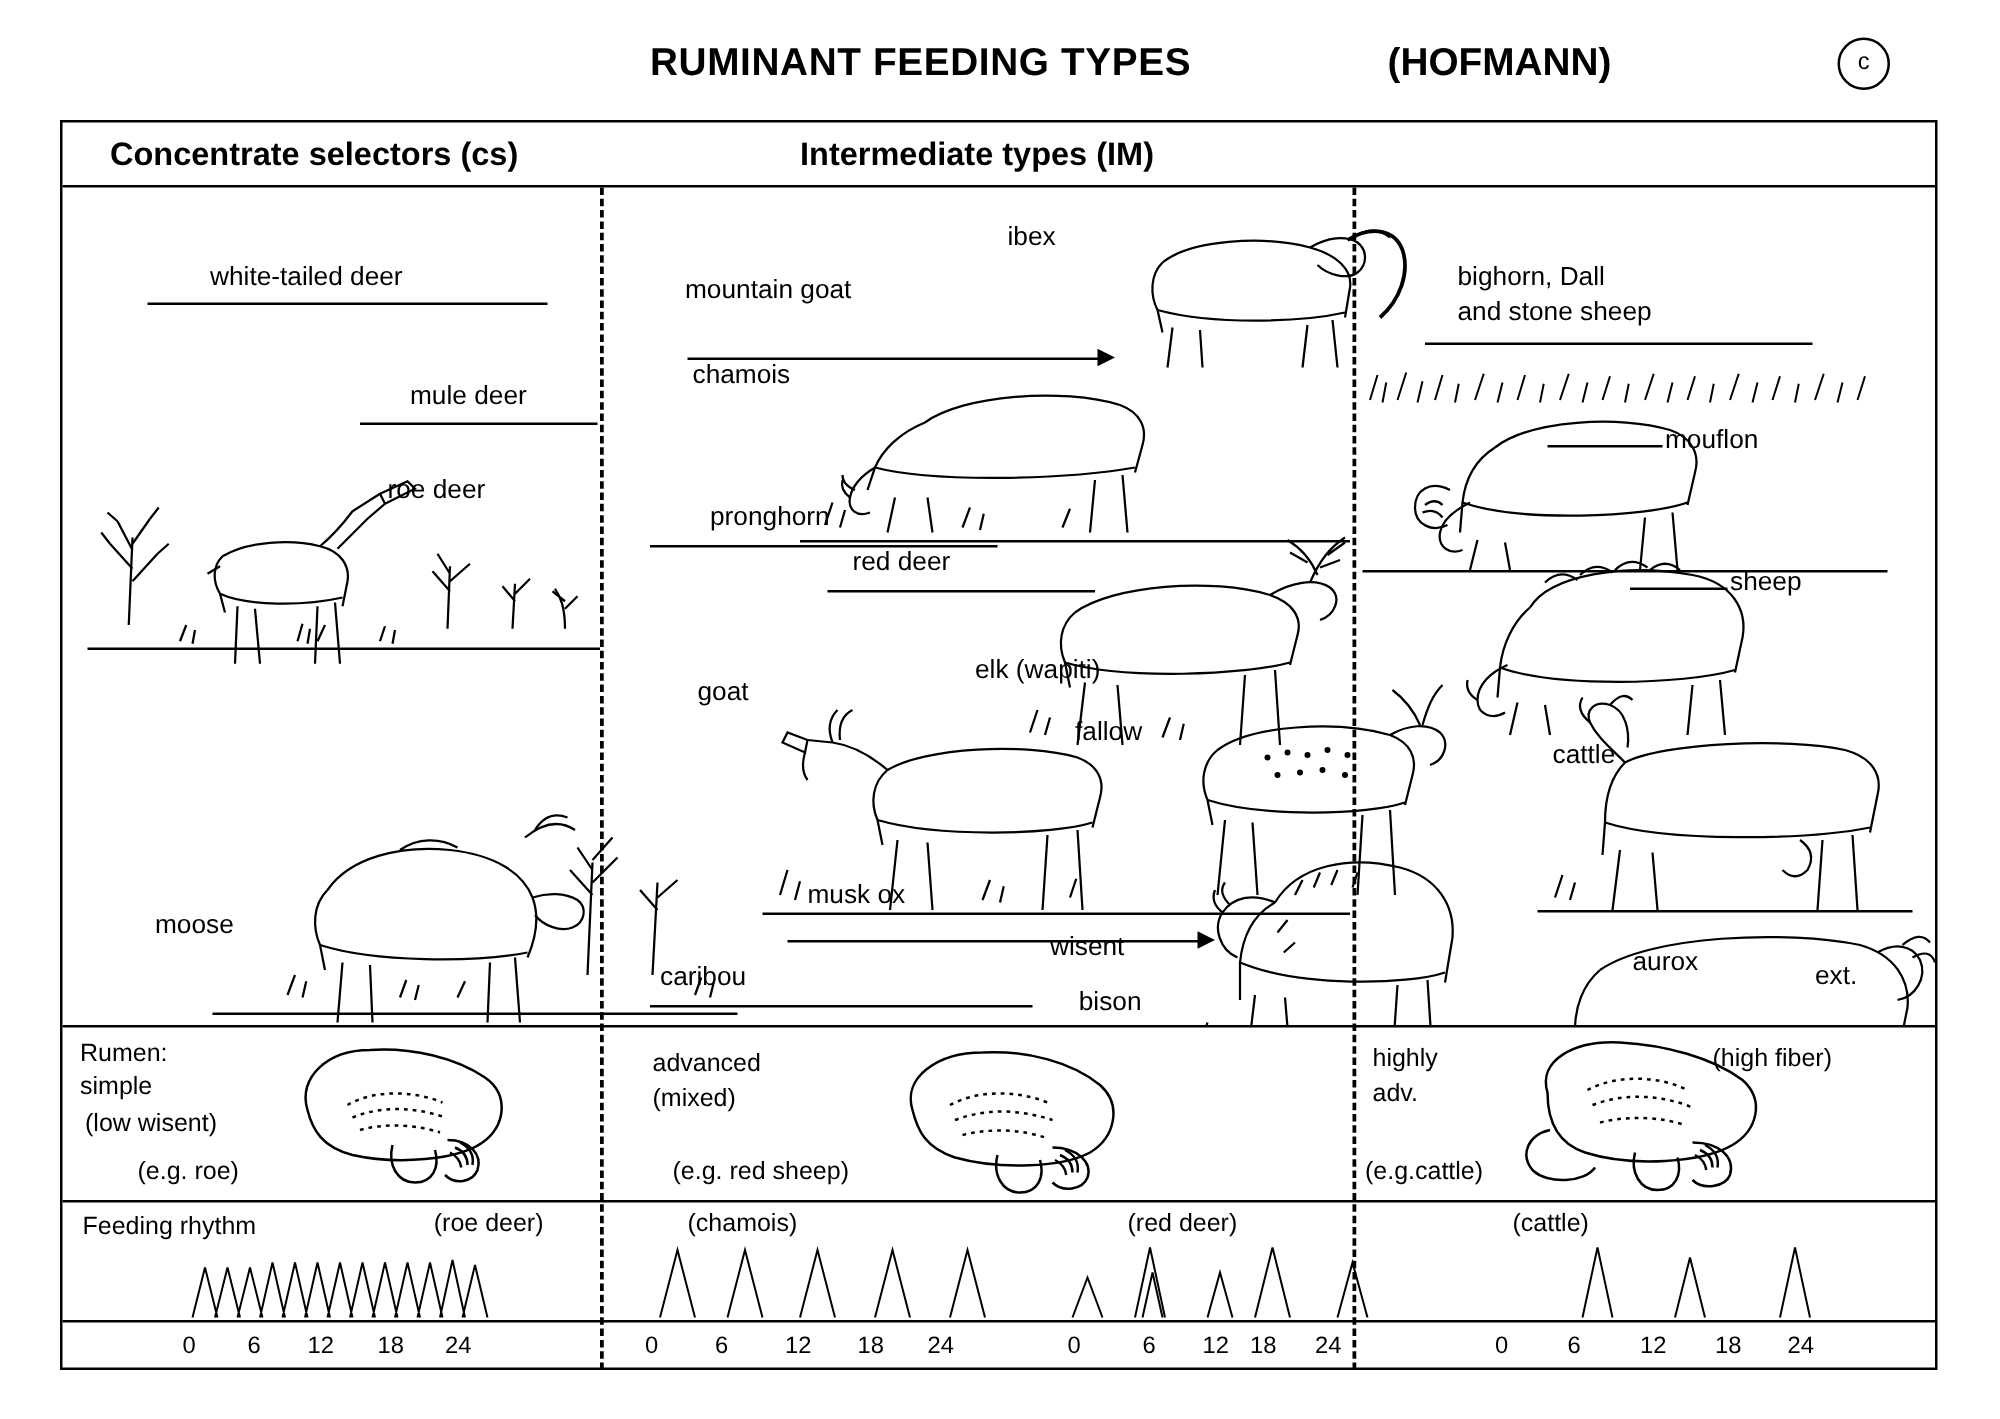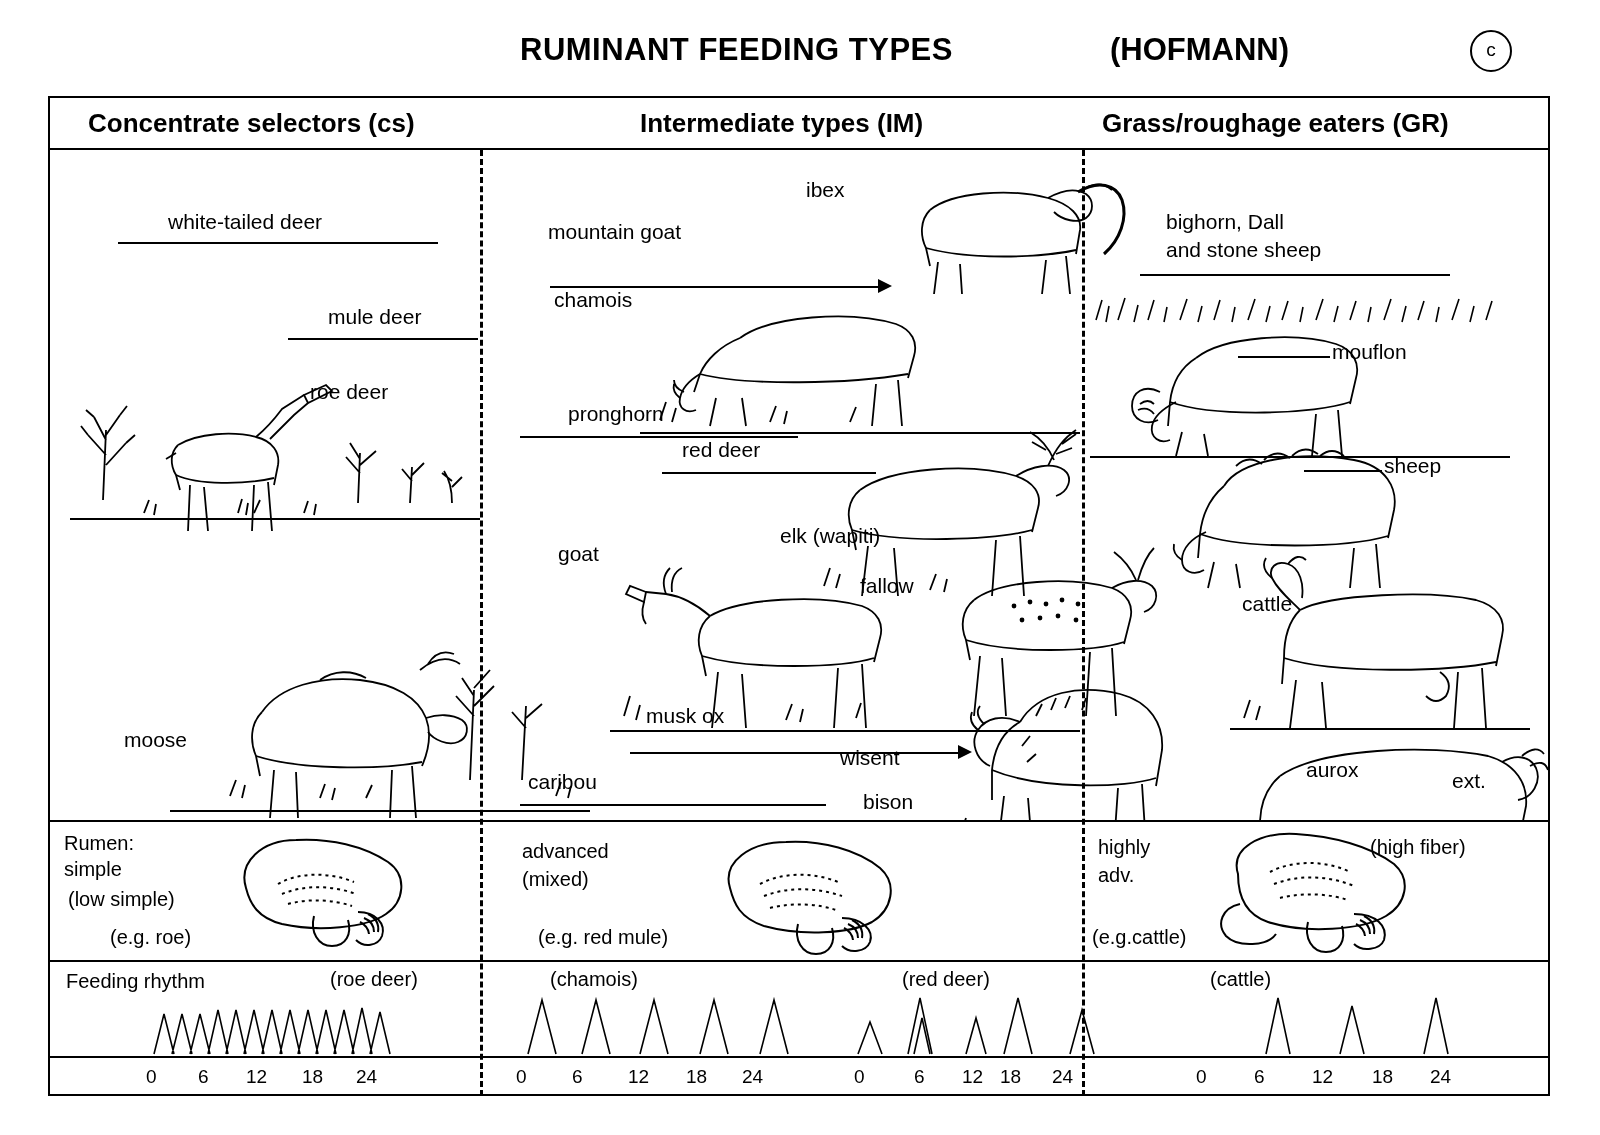--- a/index.html
+++ b/index.html
@@ -56,21 +56,20 @@
 
 <div id="main-title">RUMINANT FEEDING TYPES</div>
 <div id="author">(HOFMANN)</div>
 <div id="copyright">c</div>
 
 <div id="frame">
 
   <div id="header-band">
     <div class="col-head" id="head-cs">Concentrate selectors (cs)</div>
     <div class="col-head" id="head-im">Intermediate types (IM)</div>
-    <div class="col-head" id="head-gr">Grass/roughage eaters (GR)</div>
   </div>
 
   <div id="body-band">
 
     <div class="lbl" style="left:118px;top:60px;">white-tailed deer</div>
     <div class="rule" style="left:68px;top:92px;width:320px;"></div>
 
     <div class="lbl" style="left:278px;top:155px;">mule deer</div>
     <div class="rule" style="left:238px;top:188px;width:190px;"></div>
 
@@ -329,26 +328,26 @@
         <path d="M44 138 L38 178 M70 140 L74 178 M250 130 L246 178 M276 126 L280 178"></path>
         <path d="M14 170 l6 -16 M26 172 l4 -13 M160 174 l6 -15"></path>
       </g>
     </svg>
 
   </div>
 
   <div id="rumen-band">
     <div class="rlbl" style="left:14px;top:10px;">Rumen:</div>
     <div class="rlbl" style="left:14px;top:36px;">simple</div>
-    <div class="rlbl" style="left:18px;top:66px;">(low simple)</div>
+    <div class="rlbl" style="left:18px;top:66px;">(low wisent)</div>
     <div class="rlbl" style="left:60px;top:104px;">(e.g. roe)</div>
 
     <div class="rlbl" style="left:472px;top:18px;">advanced</div>
     <div class="rlbl" style="left:472px;top:46px;">(mixed)</div>
-    <div class="rlbl" style="left:488px;top:104px;">(e.g. red mule)</div>
+    <div class="rlbl" style="left:488px;top:104px;">(e.g. red sheep)</div>
 
     <div class="rlbl" style="left:1048px;top:14px;">highly</div>
     <div class="rlbl" style="left:1048px;top:42px;">adv.</div>
     <div class="rlbl" style="left:1320px;top:14px;">(high fiber)</div>
     <div class="rlbl" style="left:1042px;top:104px;">(e.g.cattle)</div>
 
     <svg class="sketch" style="left:168px;top:10px;" width="200" height="122" viewBox="0 0 200 122">
       <g fill="none" stroke="#000" stroke-width="2">
         <path d="M28 56 C20 30 44 8 78 8 C112 6 146 14 170 30 C190 44 186 70 168 82 C148 96 100 100 64 92 C40 86 32 72 28 56 Z"></path>
         <path d="M96 84 C92 100 100 114 114 114 C128 114 134 102 130 88"></path>
@@ -381,21 +380,21 @@
         <path d="M152 90 q10 4 10 14 M156 86 q12 6 10 18 M148 94 q8 4 9 12"></path>
       </g>
       <g fill="none" stroke="#000" stroke-width="2" stroke-dasharray="3 4">
         <path d="M62 42 C84 30 118 30 142 42 M66 54 C92 44 122 46 146 56 M72 68 C96 62 122 64 140 70"></path>
       </g>
     </svg>
   </div>
 
   <div id="rhythm-band">
     <div class="rh-lbl" style="left:16px;top:8px;">Feeding rhythm</div>
-    <div class="rh-lbl" style="left:280px;top:6px;">(roe deer)</div>
+    <div class="rh-lbl" style="left:297px;top:6px;">(roe deer)</div>
     <div class="rh-lbl" style="left:500px;top:6px;">(chamois)</div>
     <div class="rh-lbl" style="left:852px;top:6px;">(red deer)</div>
     <div class="rh-lbl" style="left:1160px;top:6px;">(cattle)</div>
 
     <svg class="sketch" style="left:100px;top:36px;" width="300" height="58" viewBox="0 0 300 58">
       <g fill="none" stroke="#000" stroke-width="1.6">
         <path d="M4 56 L14 16 L24 56 M22 56 L32 16 L42 56 M40 56 L50 16 L60 56 M58 56 L68 12 L78 56
                  M76 56 L86 12 L96 56 M94 56 L104 12 L114 56 M112 56 L122 12 L132 56 M130 56 L140 12 L150 56
                  M148 56 L158 12 L168 56 M166 56 L176 12 L186 56 M184 56 L194 12 L204 56 M202 56 L212 10 L222 56
                  M220 56 L230 14 L240 56"></path>

